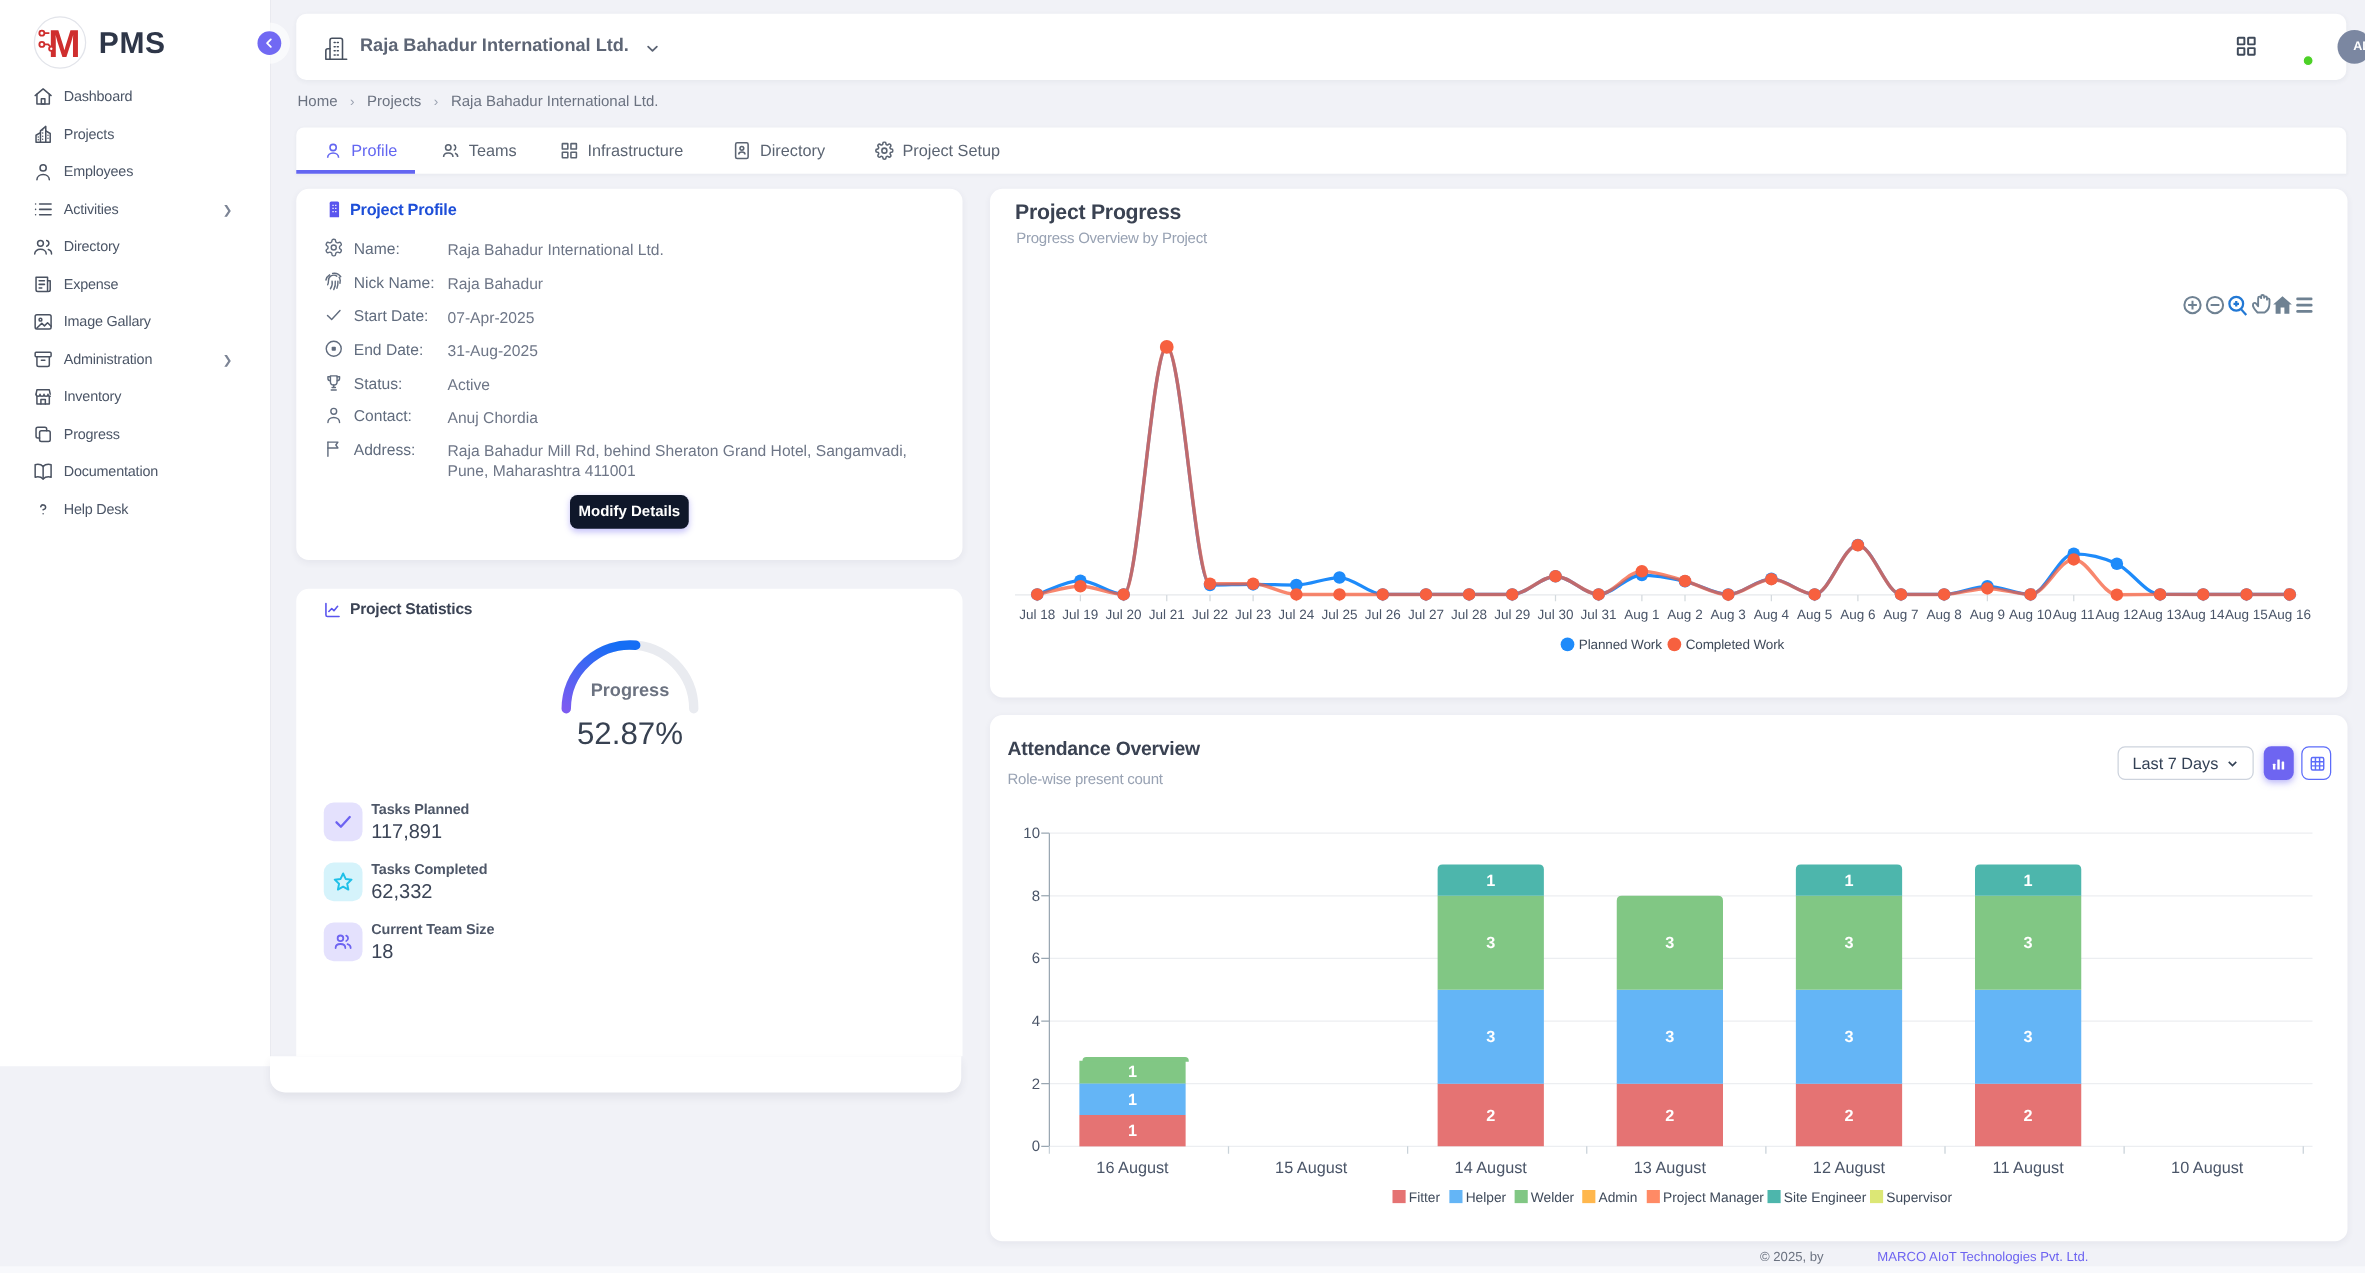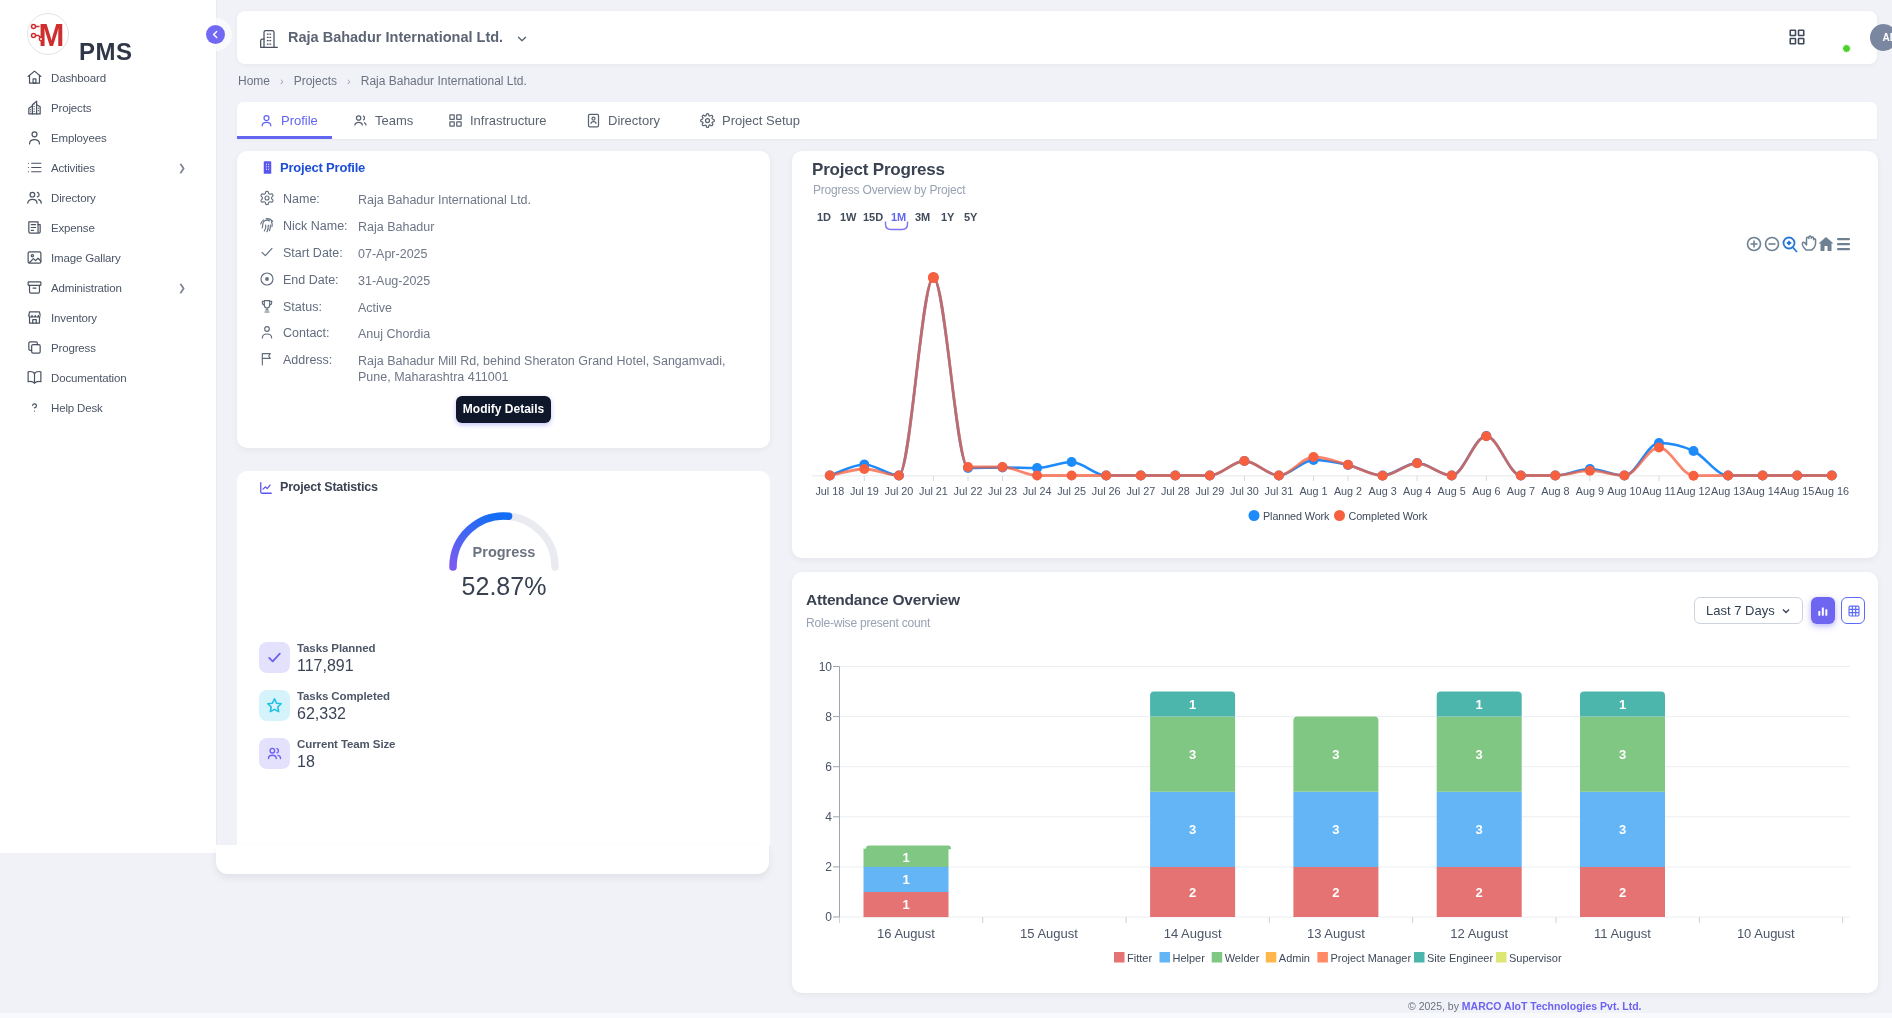--- a/index.html
+++ b/index.html
@@ -43,21 +43,21 @@
     <svg width="40" height="40" viewBox="0 0 40 40">
       <text x="23.5" y="31.5" font-size="31" font-weight="bold" fill="#cf2e2e" text-anchor="middle" font-family="Liberation Sans">M</text>
       <g stroke="#cf2e2e" stroke-width="1.5" fill="#fff">
         <circle cx="5.5" cy="12.5" r="2"></circle>
         <circle cx="5.5" cy="21.5" r="2"></circle>
         <circle cx="13" cy="25" r="1.7"></circle>
         <path d="M7.5 12.5h4M7.5 21.5h3l2 2" fill="none"></path>
       </g>
     </svg>
   </div>
-  <div class="abs" style="left:79px; top:38px; font-size:24px; font-weight:bold; color:#2e3648; letter-spacing:.5px;">PMS</div>
+  <div class="abs" style="left:79px; top:21px; font-size:24px; font-weight:bold; color:#2e3648; letter-spacing:.5px;">PMS</div>
   <div id="navlist">
       <div class="nav-item" style="top:63px">
         <svg width="17" height="17" viewBox="0 0 24 24" fill="none" stroke="#4a5261" stroke-width="1.7" stroke-linecap="round" stroke-linejoin="round">
           <path d="M3 10.5L12 3l9 7.5"></path>
           <path d="M5 9v11h14V9"></path>
           <rect x="10" y="14" width="4" height="6"></rect>
         </svg>
         <span>Dashboard</span>
       </div>
       <div class="nav-item" style="top:93px">
@@ -332,32 +332,20 @@
       </svg>
   </div>
   <div class="statlab" style="top:267px;">Current Team Size</div>
   <div class="statval" style="top:282px;">18</div>
 </div>
 <div class="abs" style="left:216px; top:845px; width:553px; height:29px; background:#fff; border-radius:0 0 12px 12px; box-shadow:0 4px 7px rgba(45,50,80,.08);"></div>
 
 <div class="card" id="progressCard" style="left:792px; top:151px; width:1086px; height:407px;">
   <div class="abs" style="left:20px; top:9px; font-size:17px; font-weight:600; letter-spacing:-0.2px; color:#3a4252;">Project Progress</div>
   <div class="abs" style="left:21px; top:32px; font-size:12px; letter-spacing:-0.2px; color:#98a2b3;">Progress Overview by Project</div>
-  <div class="abs" style="top:60px; font-size:11px; font-weight:bold; color:#414b5a; width:100%; height:20px;">
-    <span class="abs" style="left:25px;">1D</span>
-      <span class="abs" style="left:48px;">1W</span>
-      <span class="abs" style="left:71px;">15D</span>
-      <span class="abs" style="left:99px; color:#6366f1;">1M</span>
-      <svg class="abs" style="left:92px; top:9px;" width="25" height="11" viewBox="0 0 25 11" fill="none">
-        <path d="M1.5 1.5 V4 Q1.5 9.5 7 9.5 H18 Q23.5 9.5 23.5 4 V1.5" stroke="#7b74f3" stroke-width="1.4"></path>
-      </svg>
-      <span class="abs" style="left:123px;">3M</span>
-      <span class="abs" style="left:149px;">1Y</span>
-      <span class="abs" style="left:172px;">5Y</span>
-  </div>
   <svg width="1086" height="407" viewBox="792 151 1086 407" style="position:absolute; left:0; top:0;">
 
     <g stroke="#6e8192" stroke-width="1.6" fill="none">
       <circle cx="1754" cy="244" r="6.5"></circle>
         <path d="M1750.5 244h7M1754 240.5v7"></path>
       <circle cx="1772" cy="244" r="6.5"></circle>
         <path d="M1768.5 244h7"></path>
     </g>
     <g stroke="#2278d4" stroke-width="1.8" fill="none">
       <circle cx="1789" cy="243" r="5.5"></circle>
@@ -638,13 +626,13 @@
         <text x="1330.4" y="961.5" font-size="11">Project Manager</text>
         <rect x="1414" y="952" width="10.5" height="10.5" fill="#4db6ac"></rect>
         <text x="1427" y="961.5" font-size="11">Site Engineer</text>
         <rect x="1496" y="952" width="10.5" height="10.5" fill="#dce775"></rect>
         <text x="1509" y="961.5" font-size="11">Supervisor</text>
       </g>
   </svg>
 </div>
 
 <div class="abs" style="left:0; top:1013px; width:1892px; height:5px; background:#f8f9fc;"></div>
-<div class="abs" style="left:1408px; top:1000px; font-size:10.5px; color:#6b7280;">© 2025, by <span style="color:#6d63f1; font-weight:bold;">MARCO AIoT Technologies Pvt. Ltd.</span></div>
+<div class="abs" style="left:1408px; top:1000px; font-size:10.5px; color:#6b7280;">© 2025, by <span style="color:#6d63f1; font-weight:normal;margin-left:40px;">MARCO AIoT Technologies Pvt. Ltd.</span></div>
 
 </body></html>

